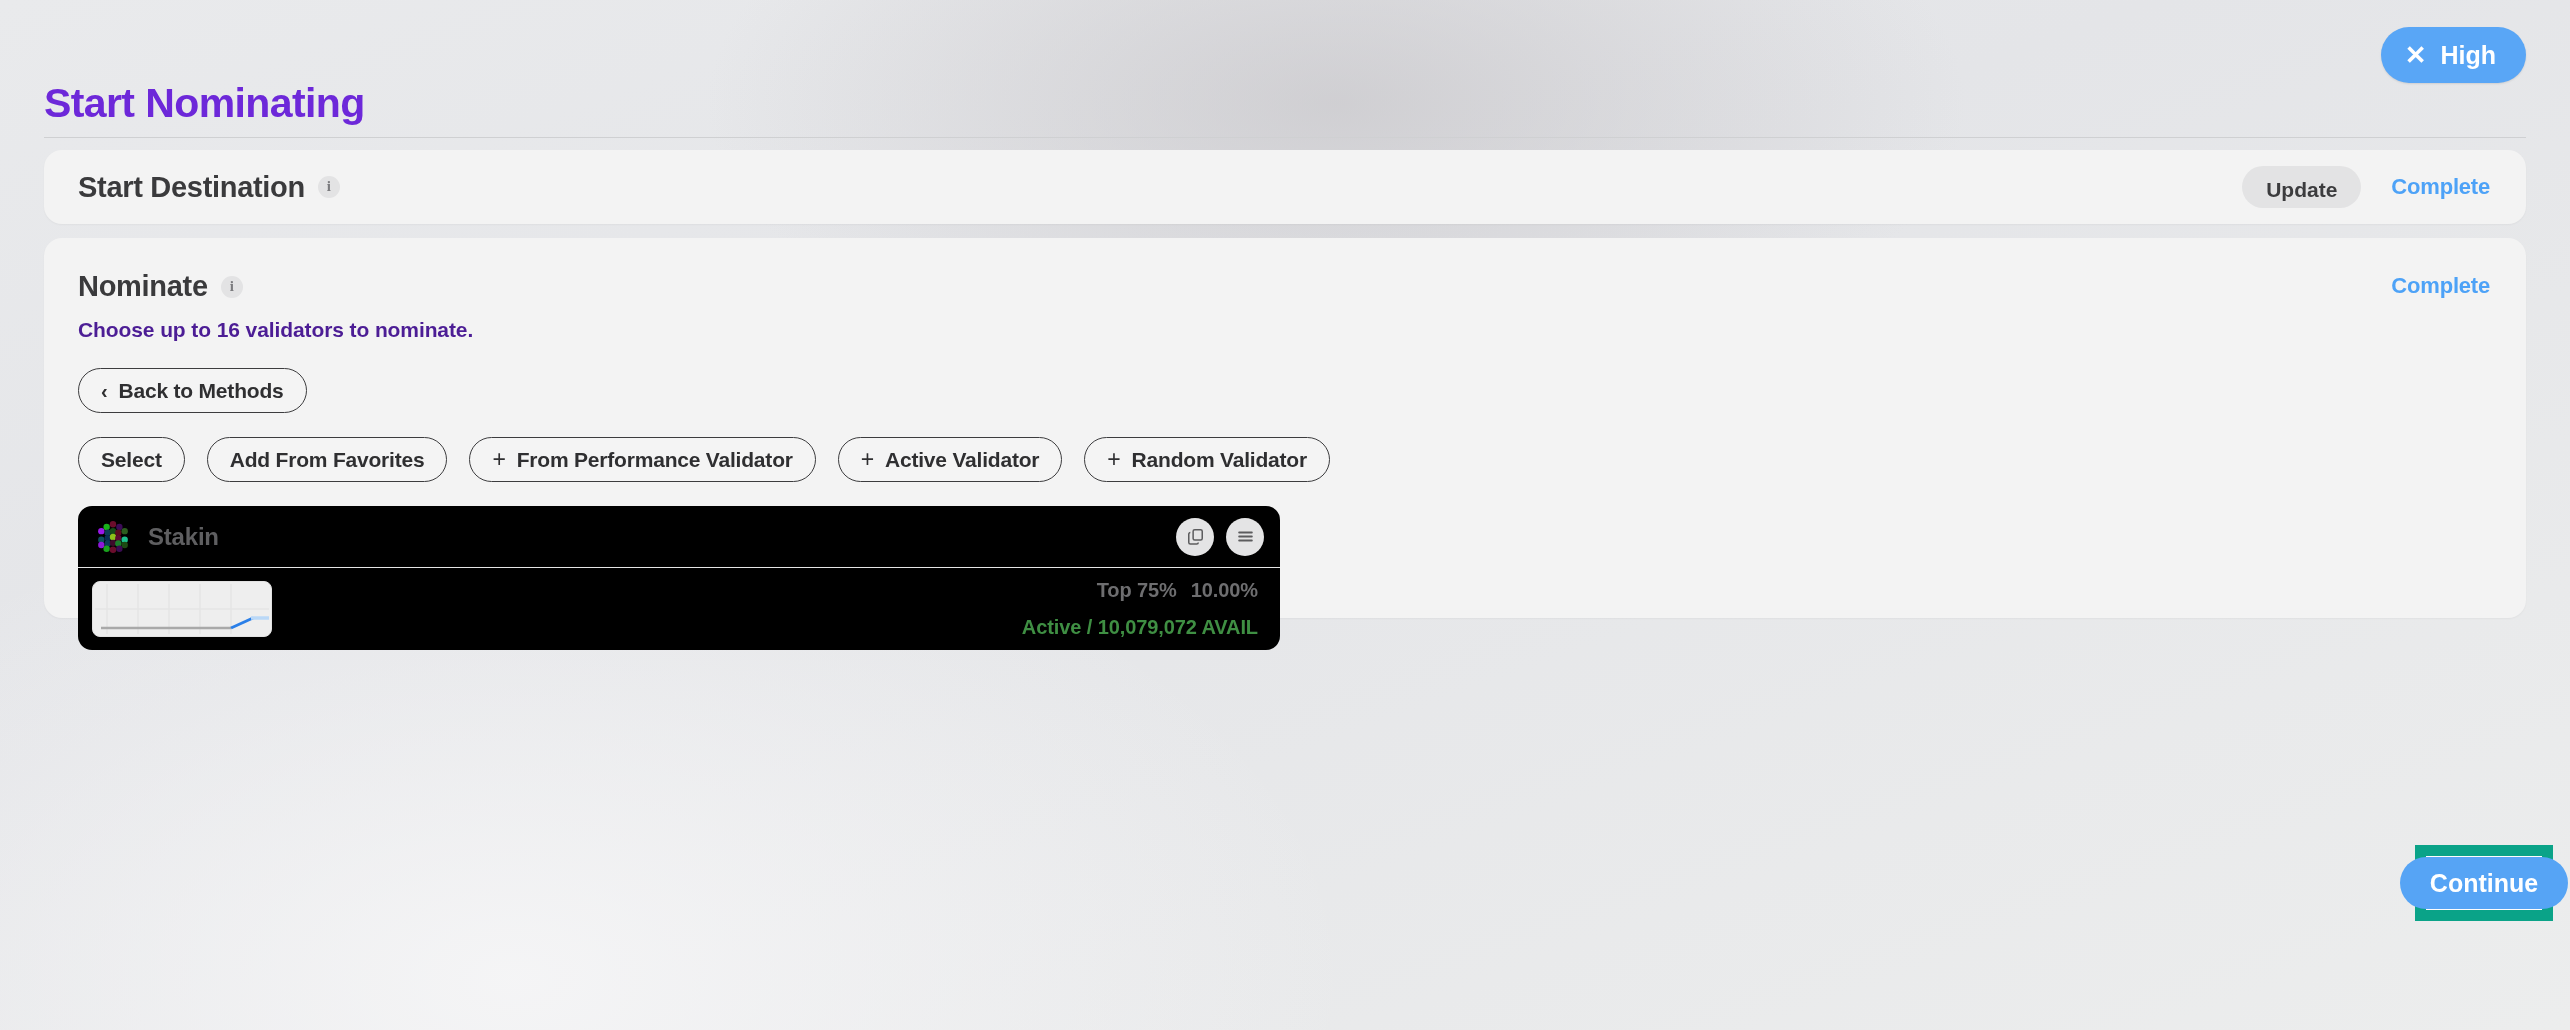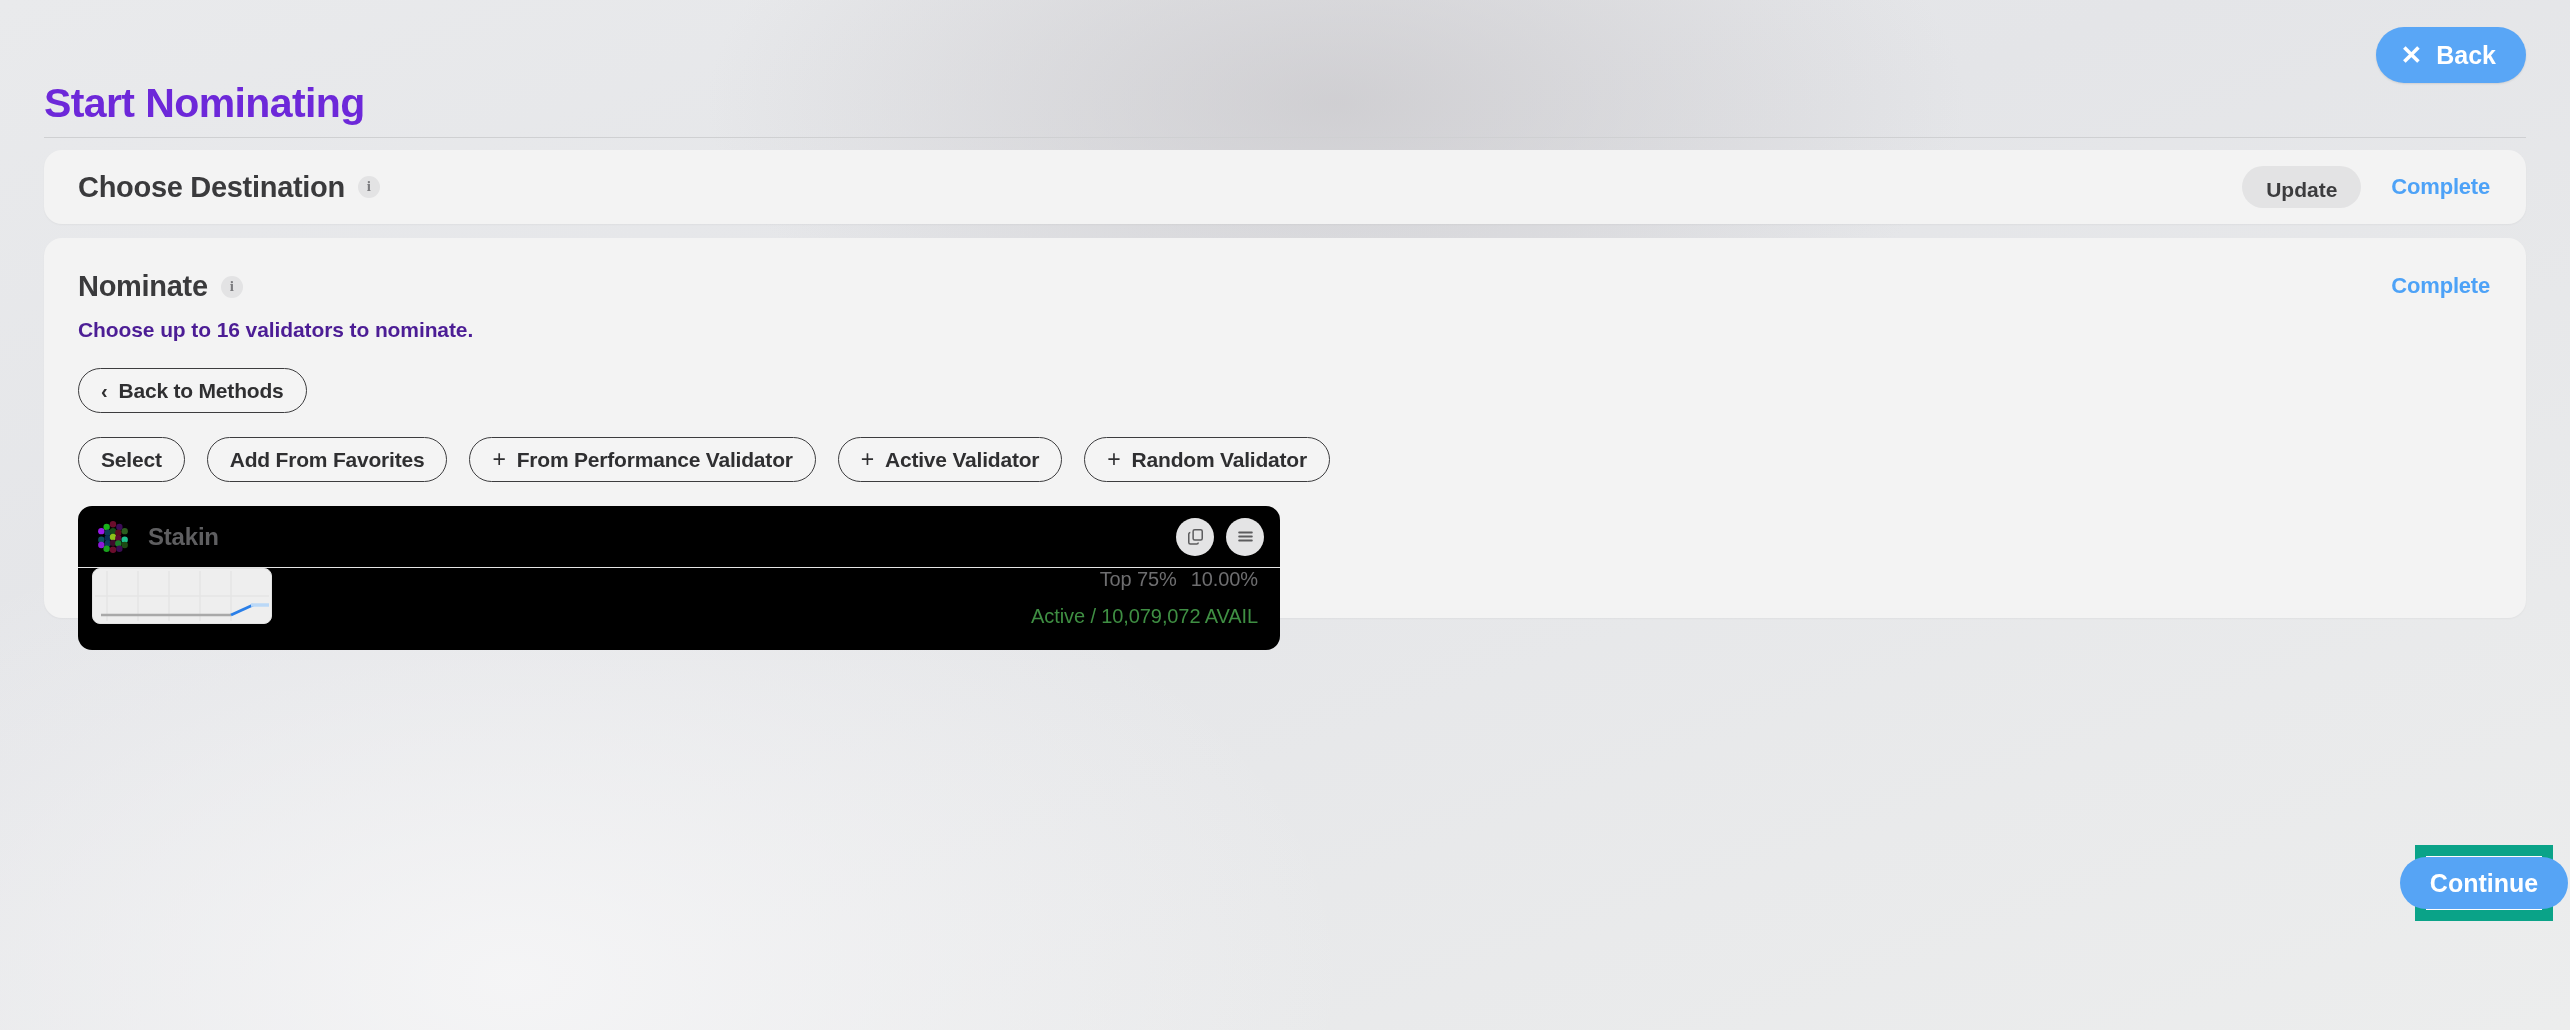--- a/index.html
+++ b/index.html
@@ -256,22 +256,23 @@
     align-items: center;
     justify-content: center;
     cursor: pointer;
     margin-left: 12px;
     padding: 0;
   }
 
   .validator-body {
     height: 82px;
     display: flex;
-    align-items: flex-start;
+    align-items: center;
     padding: 0 22px 0 14px;
+    font-weight: bold;
   }
 
   .spark-box {
     width: 180px;
     height: 56px;
     border: 1px solid #e2e2e2;
     border-radius: 8px;
     background: #eeeeee;
     overflow: hidden;
   }
@@ -325,29 +326,29 @@
 </style>
 </head>
 <body>
 
 <div class="bg-vignette"></div>
 
 <div class="page">
 
   <button class="back-btn">
     <span class="x-glyph">✕</span>
-    <span>Back</span>
+    <span>High</span>
   </button>
 
   <h1 class="page-title">Start Nominating</h1>
   <div class="title-rule"></div>
 
   <section class="card card-payout">
     <div class="section-head">
-      <span class="section-title">Choose Destination</span>
+      <span class="section-title">Start Destination</span>
       <span class="info-badge">i</span>
     </div>
     <div class="spacer"></div>
     <button class="update-btn">Update</button>
     <span class="complete-link">Complete</span>
   </section>
 
   <section class="card card-nominate">
 
     <span class="complete-link complete-nominate">Complete</span>

